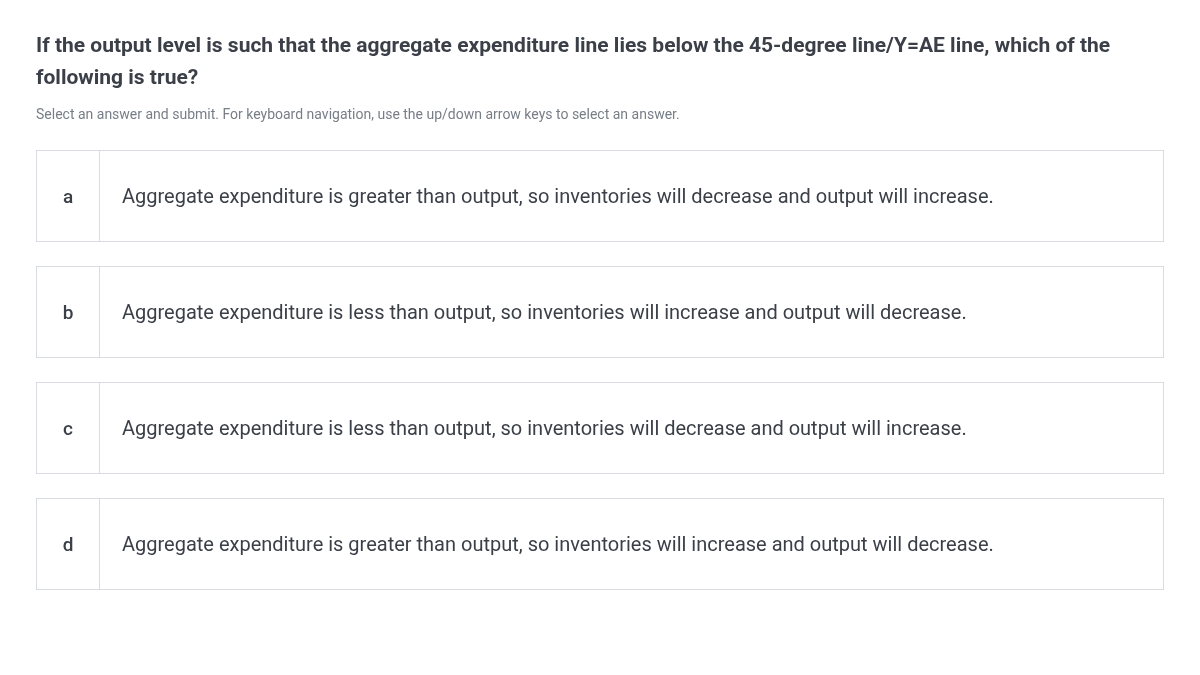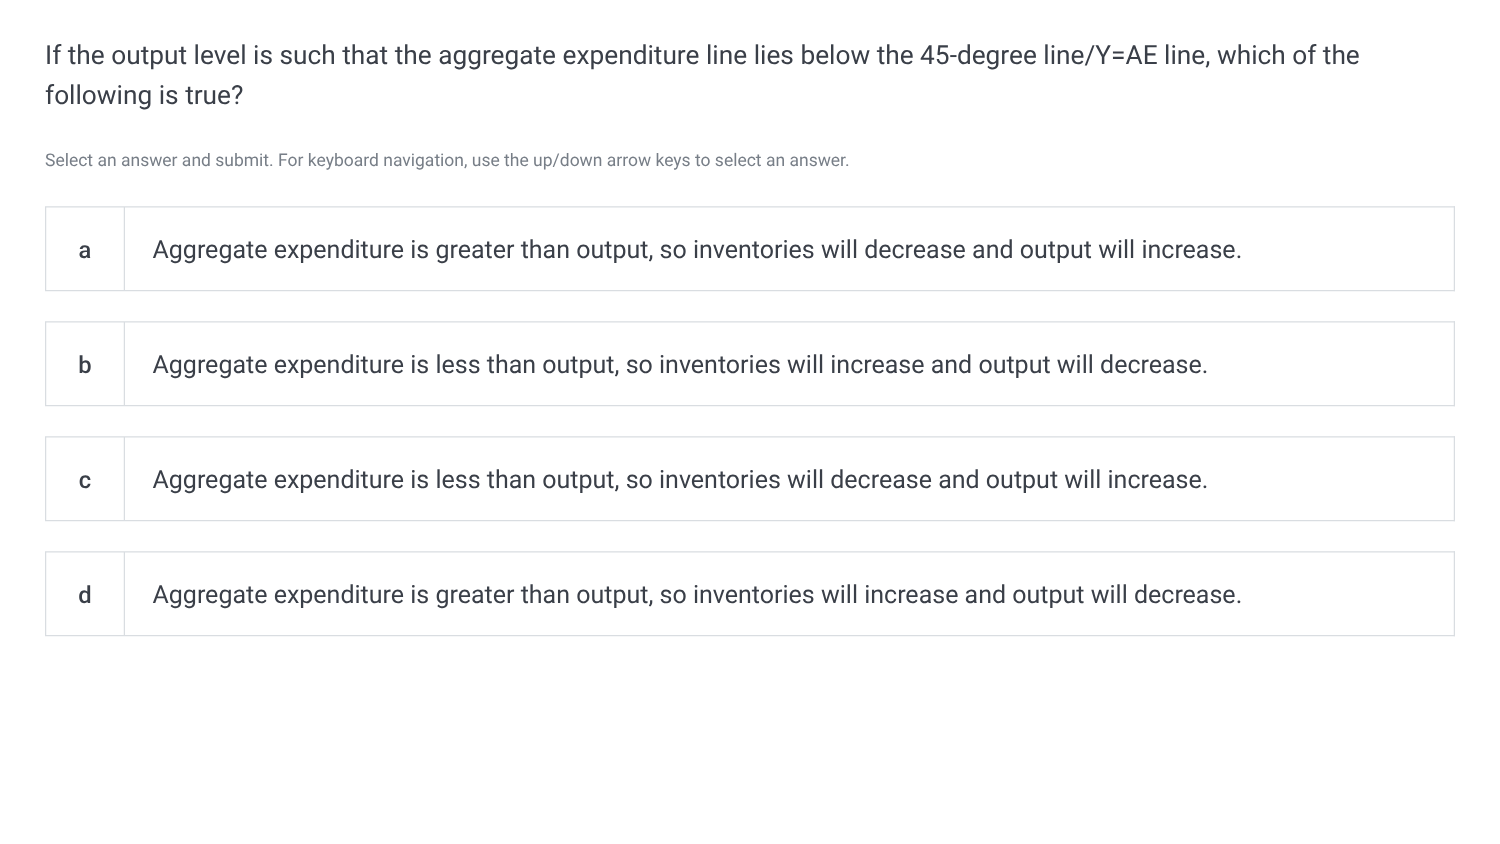--- a/index.html
+++ b/index.html
@@ -12,21 +12,22 @@
       background: #ffffff;
       padding: 30px 36px;
       color: #333;
       width: 1200px;
       height: 675px;
     }
     .question-text {
       font-size: 21px;
       color: #3a3f48;
       line-height: 1.5;
-      margin-bottom: 28px;
+      margin-bottom: 13px;
+      font-weight: bold;
     }
     .instructions {
       font-size: 14px;
       color: #777e87;
       margin-bottom: 28px;
     }
     .options-container {
       display: flex;
       flex-direction: column;
       gap: 24px;
@@ -44,21 +45,21 @@
       justify-content: center;
       font-size: 19px;
       font-weight: 500;
       color: #3a3f48;
       flex-shrink: 0;
     }
     .option-text {
       flex: 1;
       border: 1px solid #d9dde1;
       border-left: none;
-      padding: 18px 22px;
+      padding: 30px 22px;
       font-size: 20px;
       color: #3a3f48;
       line-height: 1.5;
       display: flex;
       align-items: center;
     }
   </style>
 </head>
 <body>
 

